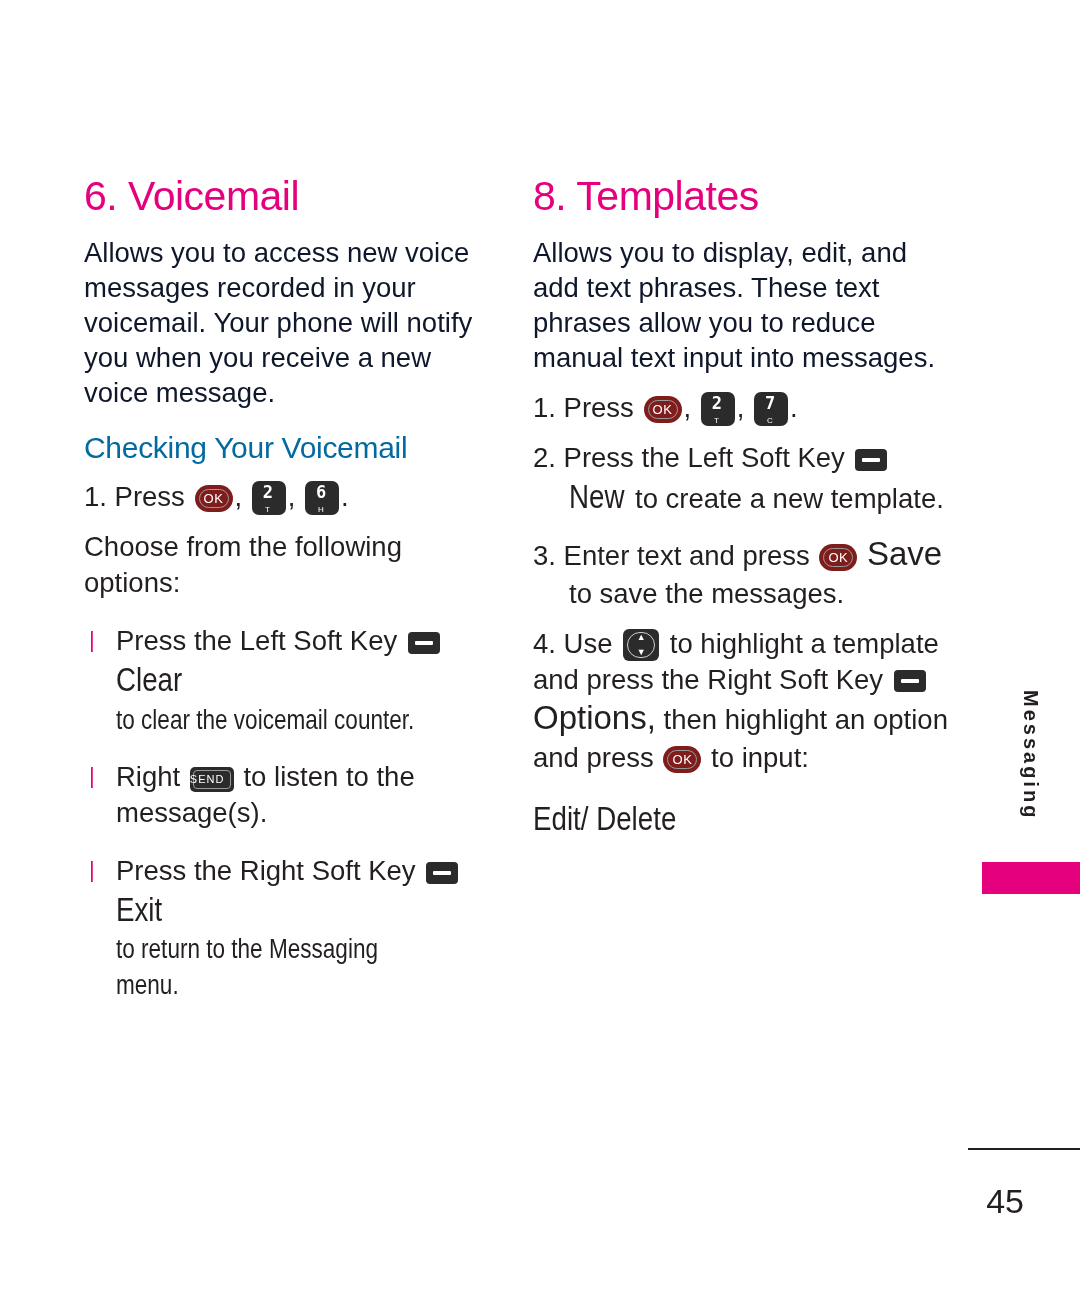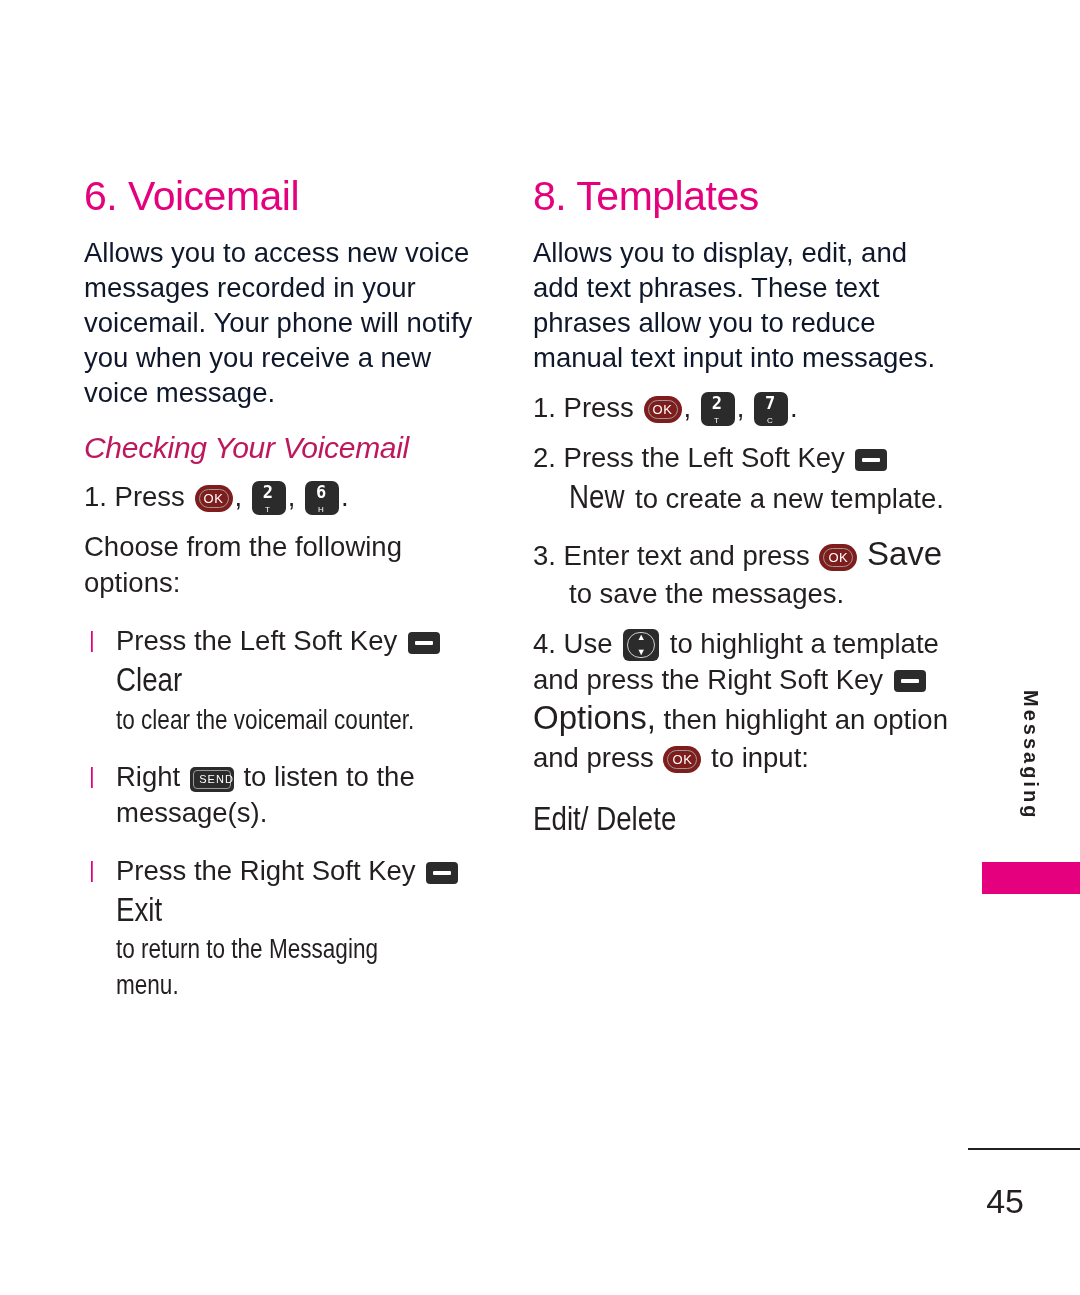--- a/index.html
+++ b/index.html
@@ -43,23 +43,22 @@
   .intro {
     font-size: 27.5px;
     line-height: 1.27;
     color: #0f172a;
     margin: 0 0 10px 0;
   }
   h2.sub-title {
     margin: 20px 0 6px 0;
     font-size: 30px;
     font-weight: normal;
-    color: #be185d;
+    color: #0369a1;
     letter-spacing: -0.3px;
-    font-style: italic;
   }
   .step {
     font-size: 27.5px;
     line-height: 1.3;
     margin: 14px 0 0 0;
     color: #231f20;
     position: relative;
   }
   .step-indent {
     padding-left: 36px;
@@ -173,21 +172,21 @@
     border-radius: 1px;
   }
   .key-send {
     width: 44px;
     height: 25px;
     border-radius: 5px;
     background: #2b2b2b;
     color: #ffffff;
     font-size: 11px;
     line-height: 25px;
-    text-align: right;
+    text-align: left;
     letter-spacing: 1px;
     margin: 0 2px;
     position: relative;
   }
   .key-send::before {
     content: "";
     position: absolute;
     left: 3px;
     top: 3px;
     right: 3px;

